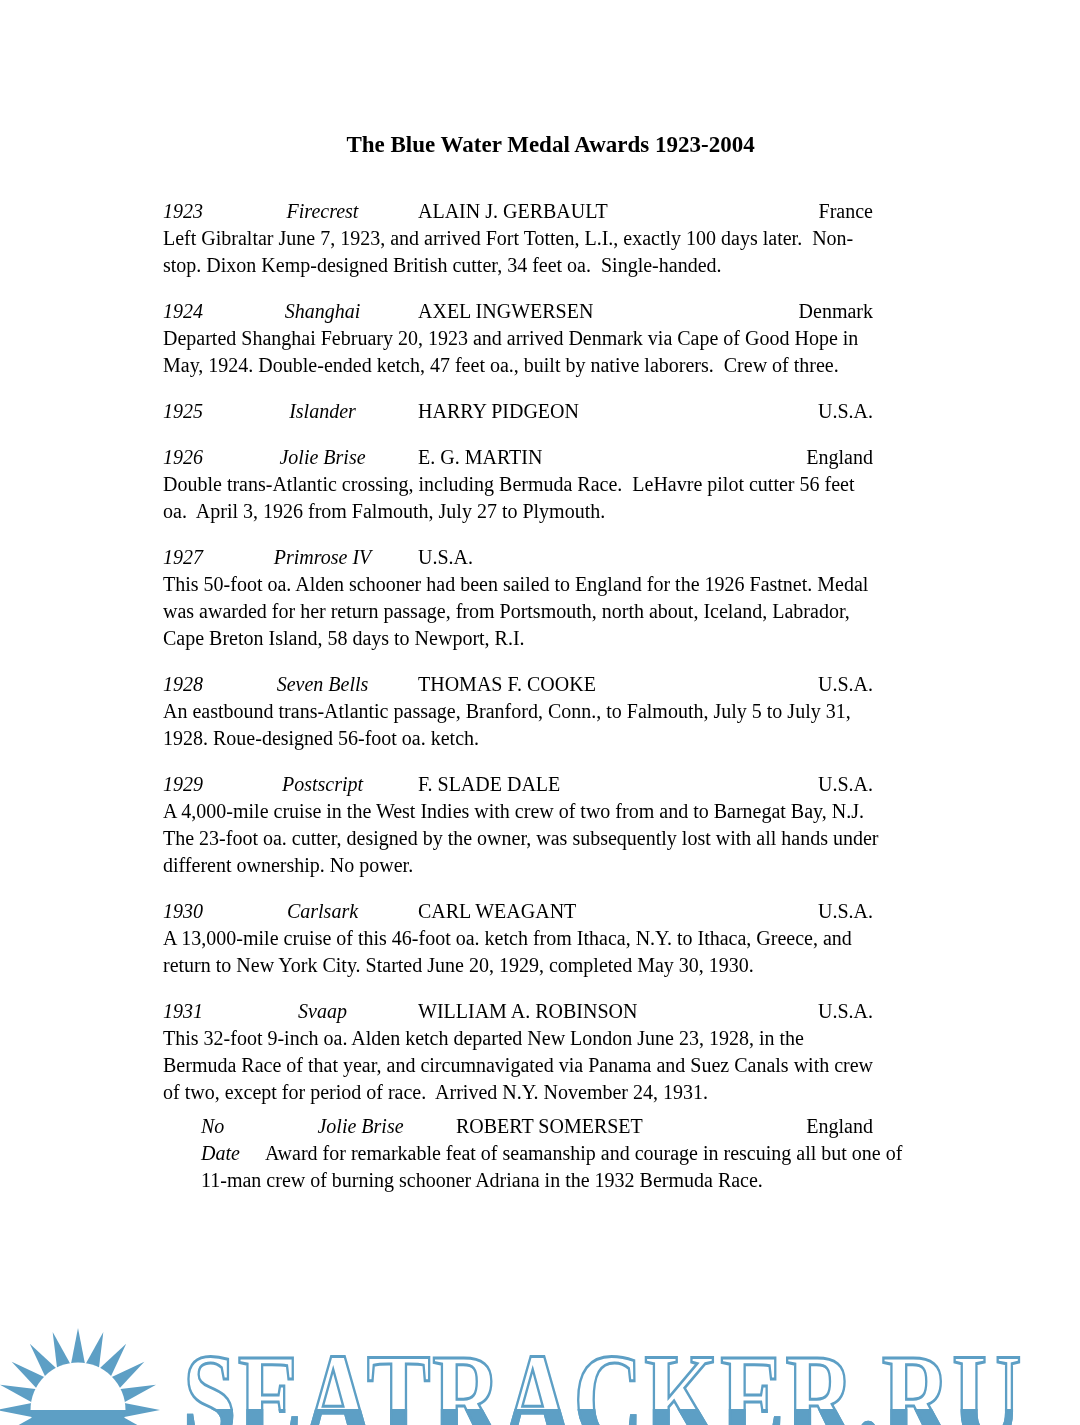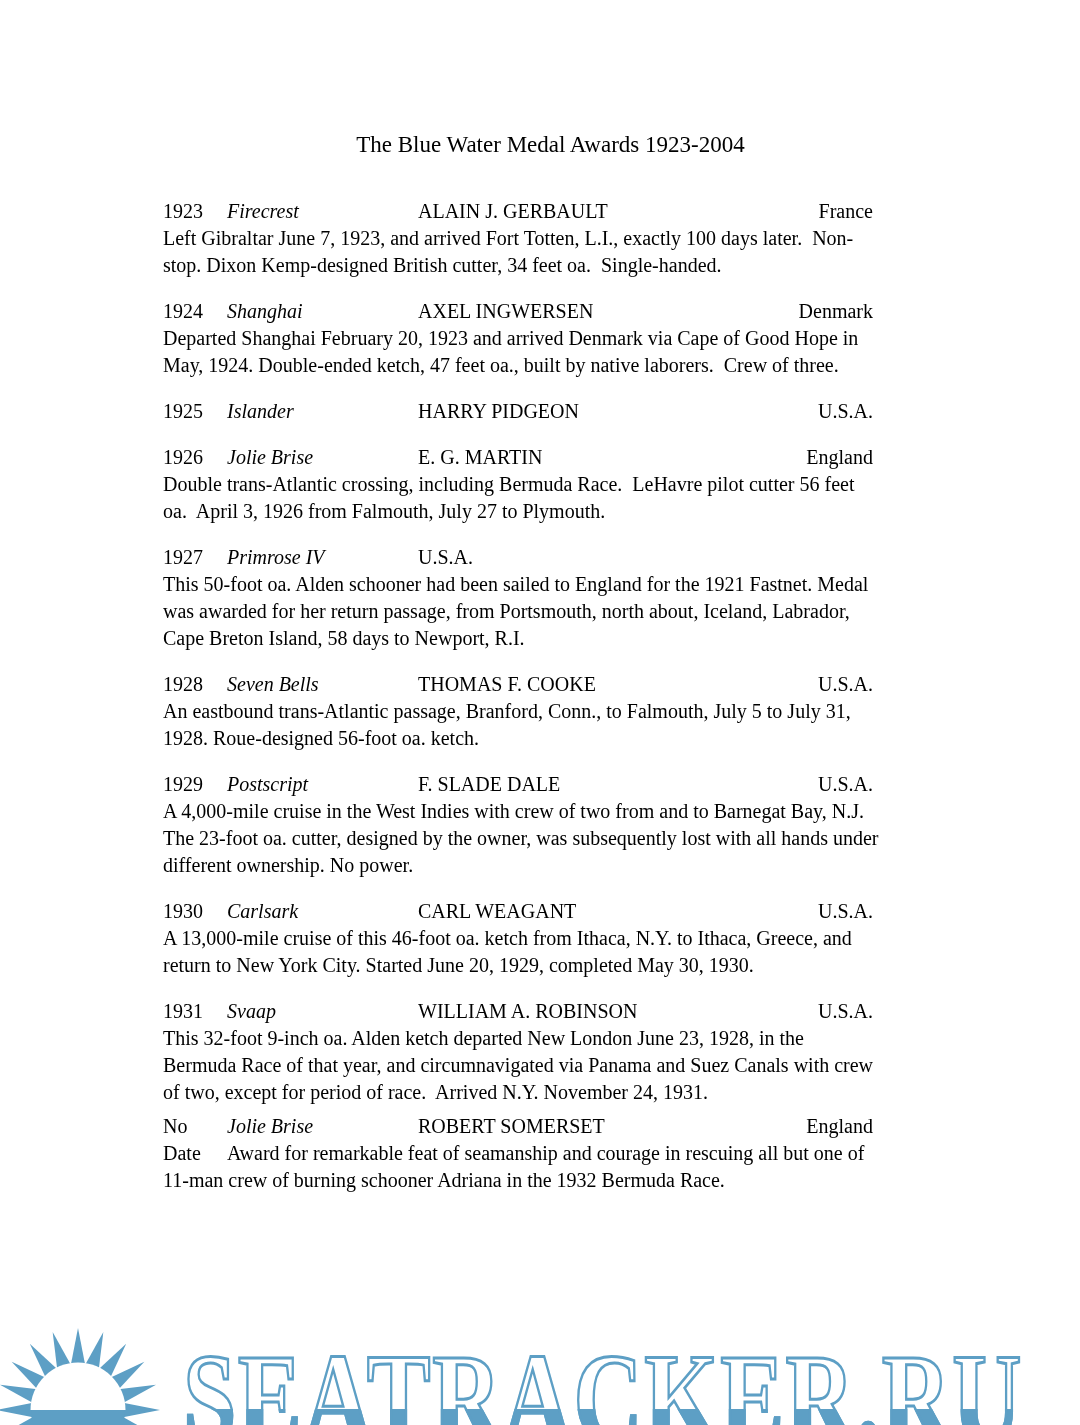--- a/index.html
+++ b/index.html
@@ -11,30 +11,30 @@
     font-family: "Liberation Serif", serif;
     color: #000000;
   }
   .content {
     position: absolute;
     left: 163px; top: 130px;
     width: 775px;
   }
   .doc-title {
     font-size: 23px;
-    font-weight: normal;
+    font-weight: bold;
     text-align: center;
     margin: 0 0 38px 0;
     line-height: 30px;
   }
   .entry { margin-bottom: 19px; font-size: 20px; line-height: 27px; }
-  .entry.last { margin-top: -12px; }
+  .entry.last { margin-top: -12px; margin-left: 38px; }
   .row { display: flex; }
-  .col-year { width: 64px; flex: none; }
-  .col-boat { width: 191px; flex: none; font-style: italic; }
+  .col-year { width: 64px; flex: none; font-style: italic; }
+  .col-boat { width: 191px; flex: none; font-style: italic; text-align: center; }
   .col-skipper { flex: 1; }
   .col-country { flex: none; text-align: center; padding-right: 65px; }
   .desc { white-space: pre; }
   .desc-flex { flex: 1; white-space: pre; }
 
   .watermark { position: absolute; left: 0; top: 1326px; width: 1080px; height: 162px; }
   .sun { position: absolute; left: -6px; top: 0; width: 168px; height: 168px; }
   .wm-text {
     position: absolute;
     left: 183px; top: 10px;
@@ -100,21 +100,21 @@
     <div class="desc">Double trans-Atlantic crossing, including Bermuda Race.  LeHavre pilot cutter 56 feet
 oa.  April 3, 1926 from Falmouth, July 27 to Plymouth.</div>
   </div>
 
   <div class="entry">
     <div class="row">
       <span class="col-year">1927</span>
       <span class="col-boat">Primrose IV</span>
       <span class="col-country">U.S.A.</span>
     </div>
-    <div class="desc">This 50-foot oa. Alden schooner had been sailed to England for the 1921 Fastnet. Medal
+    <div class="desc">This 50-foot oa. Alden schooner had been sailed to England for the 1926 Fastnet. Medal
 was awarded for her return passage, from Portsmouth, north about, Iceland, Labrador,
 Cape Breton Island, 58 days to Newport, R.I.</div>
   </div>
 
   <div class="entry">
     <div class="row">
       <span class="col-year">1928</span>
       <span class="col-boat">Seven Bells</span>
       <span class="col-skipper">THOMAS F. COOKE</span>
       <span class="col-country">U.S.A.</span>

